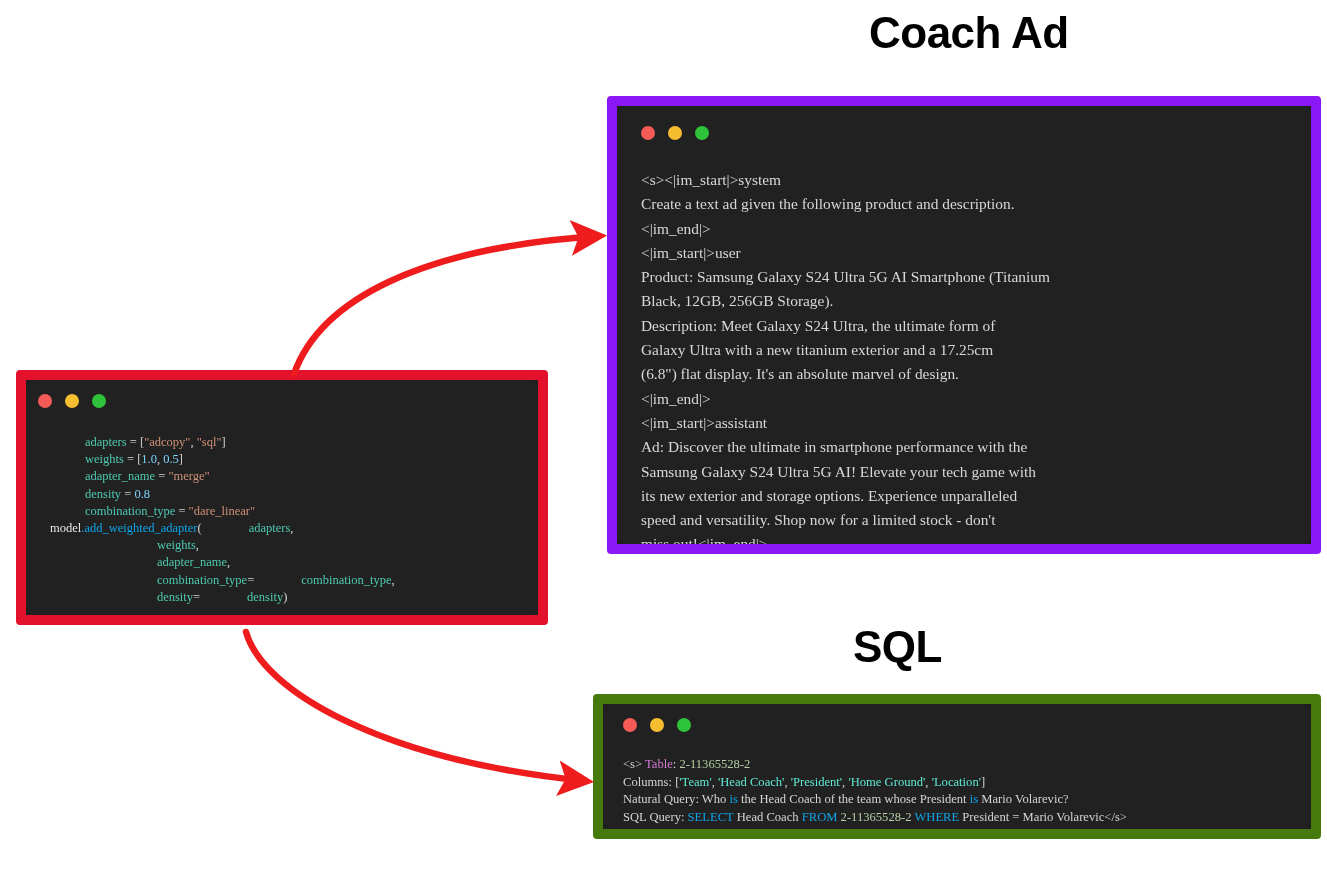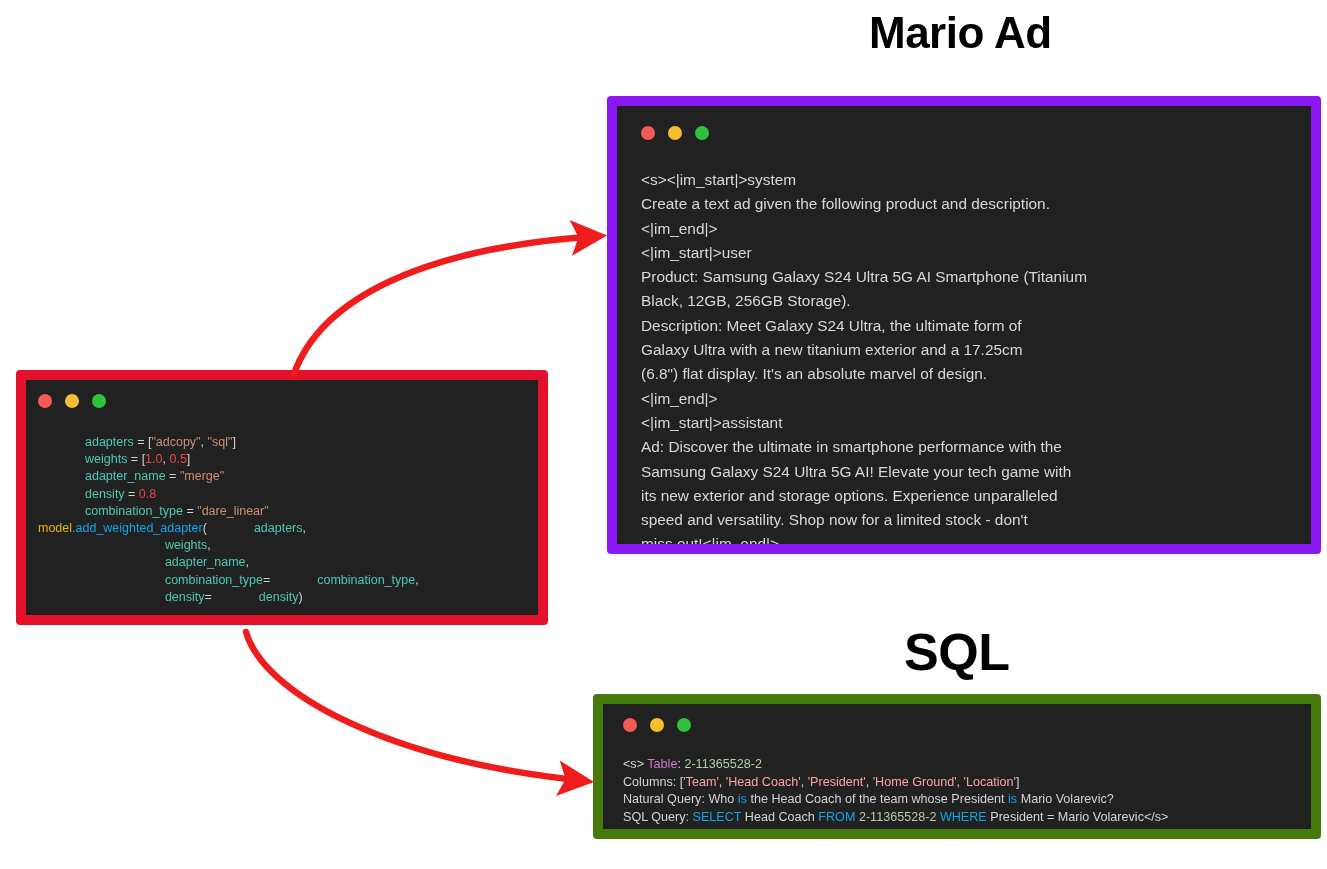--- a/index.html
+++ b/index.html
@@ -17,21 +17,21 @@
 
   
   .title{
     position:absolute;
     font-weight:bold;
     color:#000000;
     letter-spacing:-0.5px;
     white-space:nowrap;
   }
   #title-text-ad{left:869px;top:8px;font-size:44px;}
-  #title-sql{left:904px;top:622px;font-size:52px;}
+  #title-sql{left:853px;top:622px;font-size:44px;}
 
   
   .term{
     position:absolute;
     border-style:solid;
     box-sizing:border-box;
     background:#1e1e1e;
     z-index:2;
   }
   .term-inner{
@@ -42,21 +42,21 @@
     overflow:hidden;
   }
   .dots{position:absolute;display:flex;gap:13px;}
   .dot{width:14px;height:14px;border-radius:50%;}
   .dot.red{background:#f45b56;}
   .dot.yellow{background:#f6bd31;}
   .dot.green{background:#2fc33c;}
 
   .code{
     position:absolute;
-    font-family:Liberation Sans, sans-serif;
+    font-family:Liberation Serif, serif;
     white-space:pre;
     color:#d4d4d4;
   }
 
   
   #win-merge{
     left:16px;top:370px;width:532px;height:255px;
     border-color:#e3112b;border-width:10px;border-radius:4px;
   }
   #win-merge .dots{left:12px;top:14px;}
@@ -74,38 +74,38 @@
   #win-sql{
     left:593px;top:694px;width:728px;height:145px;
     border-color:#467a0c;border-width:10px;border-radius:4px;
   }
   #win-sql .dots{left:20px;top:14px;}
   #win-sql .code{left:20px;top:52px;font-size:12.6px;line-height:17.6px;color:#d4d4d4;}
 
   
   .t-var{color:#4ec9b0;margin-left:47px;}
   .t-str{color:#ce9178;}
-  .t-num{color:#ef4444;}
+  .t-num{color:#7dd3fc;}
   .t-op{color:#d4d4d4;}
   .t-fn{color:#0ea5e9;}
-  .t-obj{color:#eab308;}
+  .t-obj{color:#e5e5e5;margin-left:12px;}
 
   
   .s-label{color:#d4d4d4;}
   .s-table{color:#d07ad0;}
   .s-id{color:#b5cea8;}
-  .s-str{color:#fca5a5;margin-top:21px;}
+  .s-str{color:#5eead4;margin-top:21px;}
   .s-kw{color:#0ea5e9;}
 </style>
 </head>
 <body>
 
 <div class="stage">
 
-  <div class="title" id="title-text-ad">Mario Ad</div>
+  <div class="title" id="title-text-ad">Coach Ad</div>
 
   <div class="title" id="title-sql">SQL</div>
 
   <div class="term" id="win-merge" style="border-color: rgb(227, 17, 43);">
     <div class="term-inner" style="background: rgb(33, 33, 33);">
       <div class="dots">
         <span class="dot red" style="background: rgb(244, 91, 86);"></span>
         <span class="dot yellow" style="background: rgb(246, 189, 49);"></span>
         <span class="dot green" style="background: rgb(47, 195, 60);"></span>
       </div>

